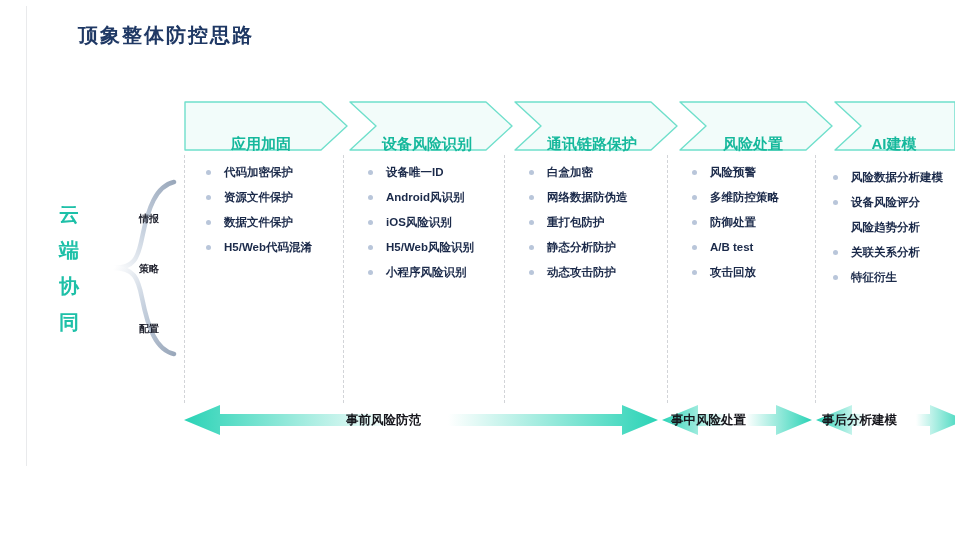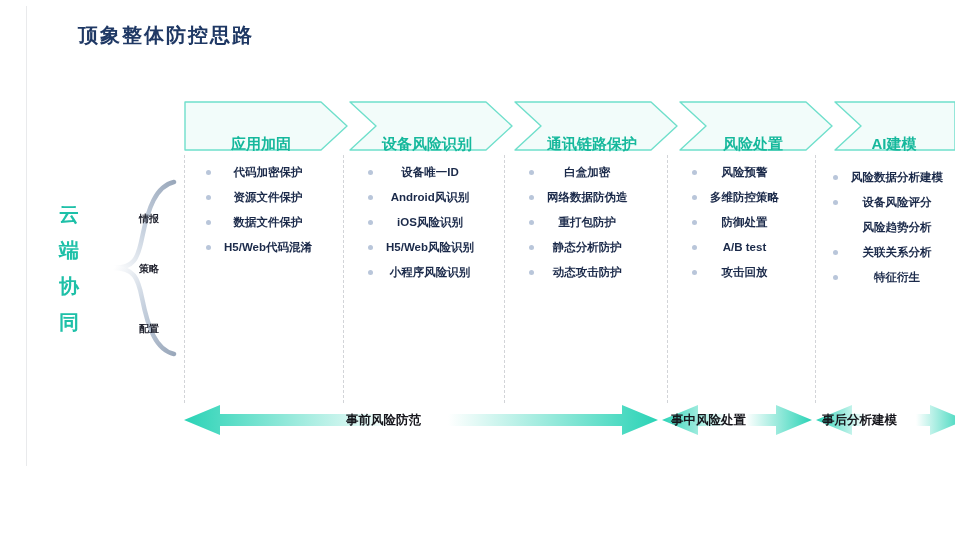--- a/index.html
+++ b/index.html
@@ -60,21 +60,21 @@
     margin-top:18px;
   }
 
   
   .vsep{
     position:absolute;top:155px;width:0;height:248px;
     border-left:1px dashed #d2d4d8;
   }
 
   
-  .col{position:absolute;top:160px;text-align:center;}
+  .col{position:absolute;top:160px;}
   .li{
     position:relative;height:25px;line-height:25px;
     font-size:11.5px;font-weight:bold;color:#1b2a4a;
     white-space:nowrap;padding-left:22px;
   }
   .li .dot{
     position:absolute;left:4px;top:10px;
     width:5px;height:5px;border-radius:50%;
     background:#b9c6da;
   }

